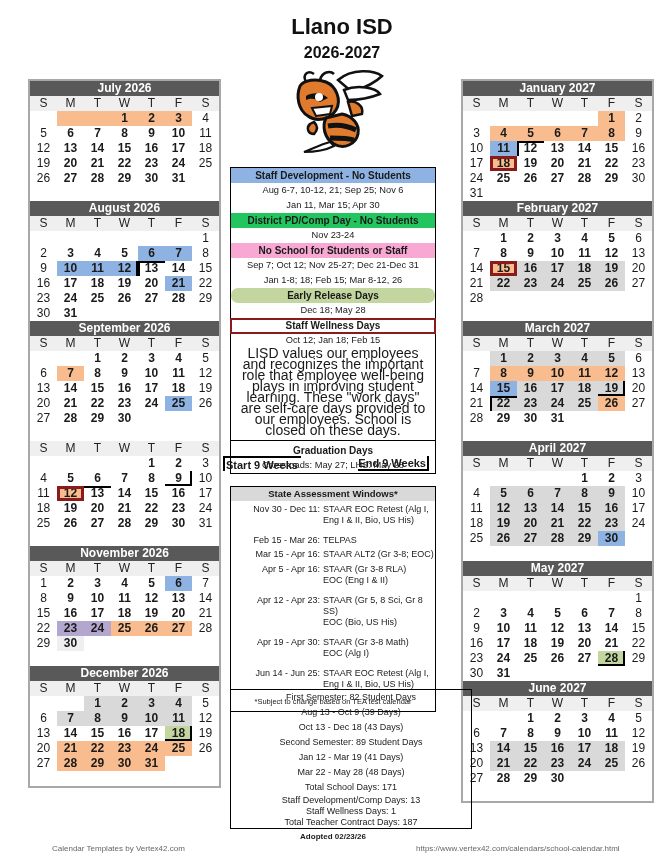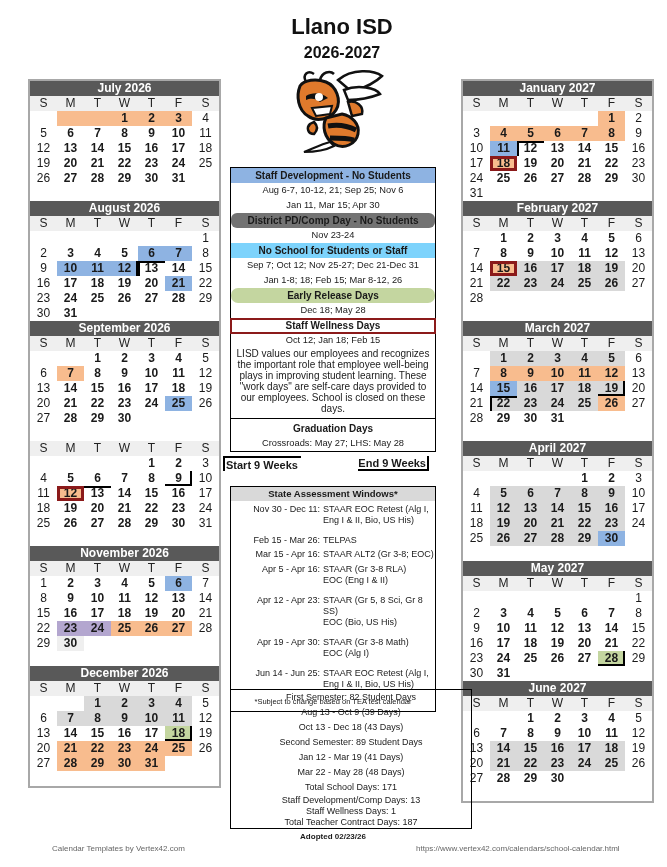--- a/index.html
+++ b/index.html
@@ -35,25 +35,25 @@
 
   .header { position: absolute; left: 222px; width: 240px; top: 14px; text-align: center; }
   .title { font-size: 22px; font-weight: bold; color: #111; }
   .subtitle { font-size: 16px; font-weight: bold; margin-top: 4px; color: #111; }
   .mascot { position: absolute; left: 286px; top: 66px; width: 100px; height: 92px; }
 
   .legend { position: absolute; left: 230px; top: 167px; width: 206px; border: 1px solid #000; font-size: 9.3px; text-align: center; }
   .leg-head { font-weight: bold; font-size: 10px; height: 15px; line-height: 15px; }
   .leg-line { height: 15px; line-height: 15px; }
   .bg-blue { background: #8eb3e2; }
-  .bg-purple { background: #737373; border-radius: 6px; }
-  .bg-orange { background: #7dd3fc; }
+  .bg-purple { background: #22c55e; }
+  .bg-orange { background: #f9a8d4; }
   .bg-green { background: #c4d6a0; border-radius: 7px; }
   .leg-wellness-head { border: 2px solid #8b1a1a; margin: 0 -1px; font-weight: bold; font-size: 10px; height: 16px; line-height: 12px; }
-  .leg-para { padding: 1px 4px 4px; line-height: 11px; font-size: 10px; }
+  .leg-para { padding: 1px 4px 4px; line-height: 11px; font-size: 14px; }
   .leg-sep { border-top: 1px solid #000; }
   .grad-head { font-weight: bold; font-size: 10px; padding-top: 4px; height: 17px; }
 
   .nineweeks { position: absolute; left: 223px; top: 456px; width: 206px; height: 15px; font-size: 11px; font-weight: bold; }
   .nw-start { position: absolute; left: 0; top: 0; border-left: 2px solid #000; border-top: 2px solid #000; padding: 1px 3px 0 1px; }
   .nw-end { position: absolute; right: 0; top: 0; padding: 1px 1px 0 0; border-right: 2px solid #000; border-bottom: 2px solid #000; }
 
   .assess { position: absolute; left: 230px; top: 486px; width: 206px; border: 1px solid #000; font-size: 9px; }
   .assess-head { background: #d9d9d9; font-weight: bold; text-align: center; height: 14px; line-height: 14px; font-size: 9.5px; }
   .arow { display: flex; margin-top: 3px; line-height: 11px; }

